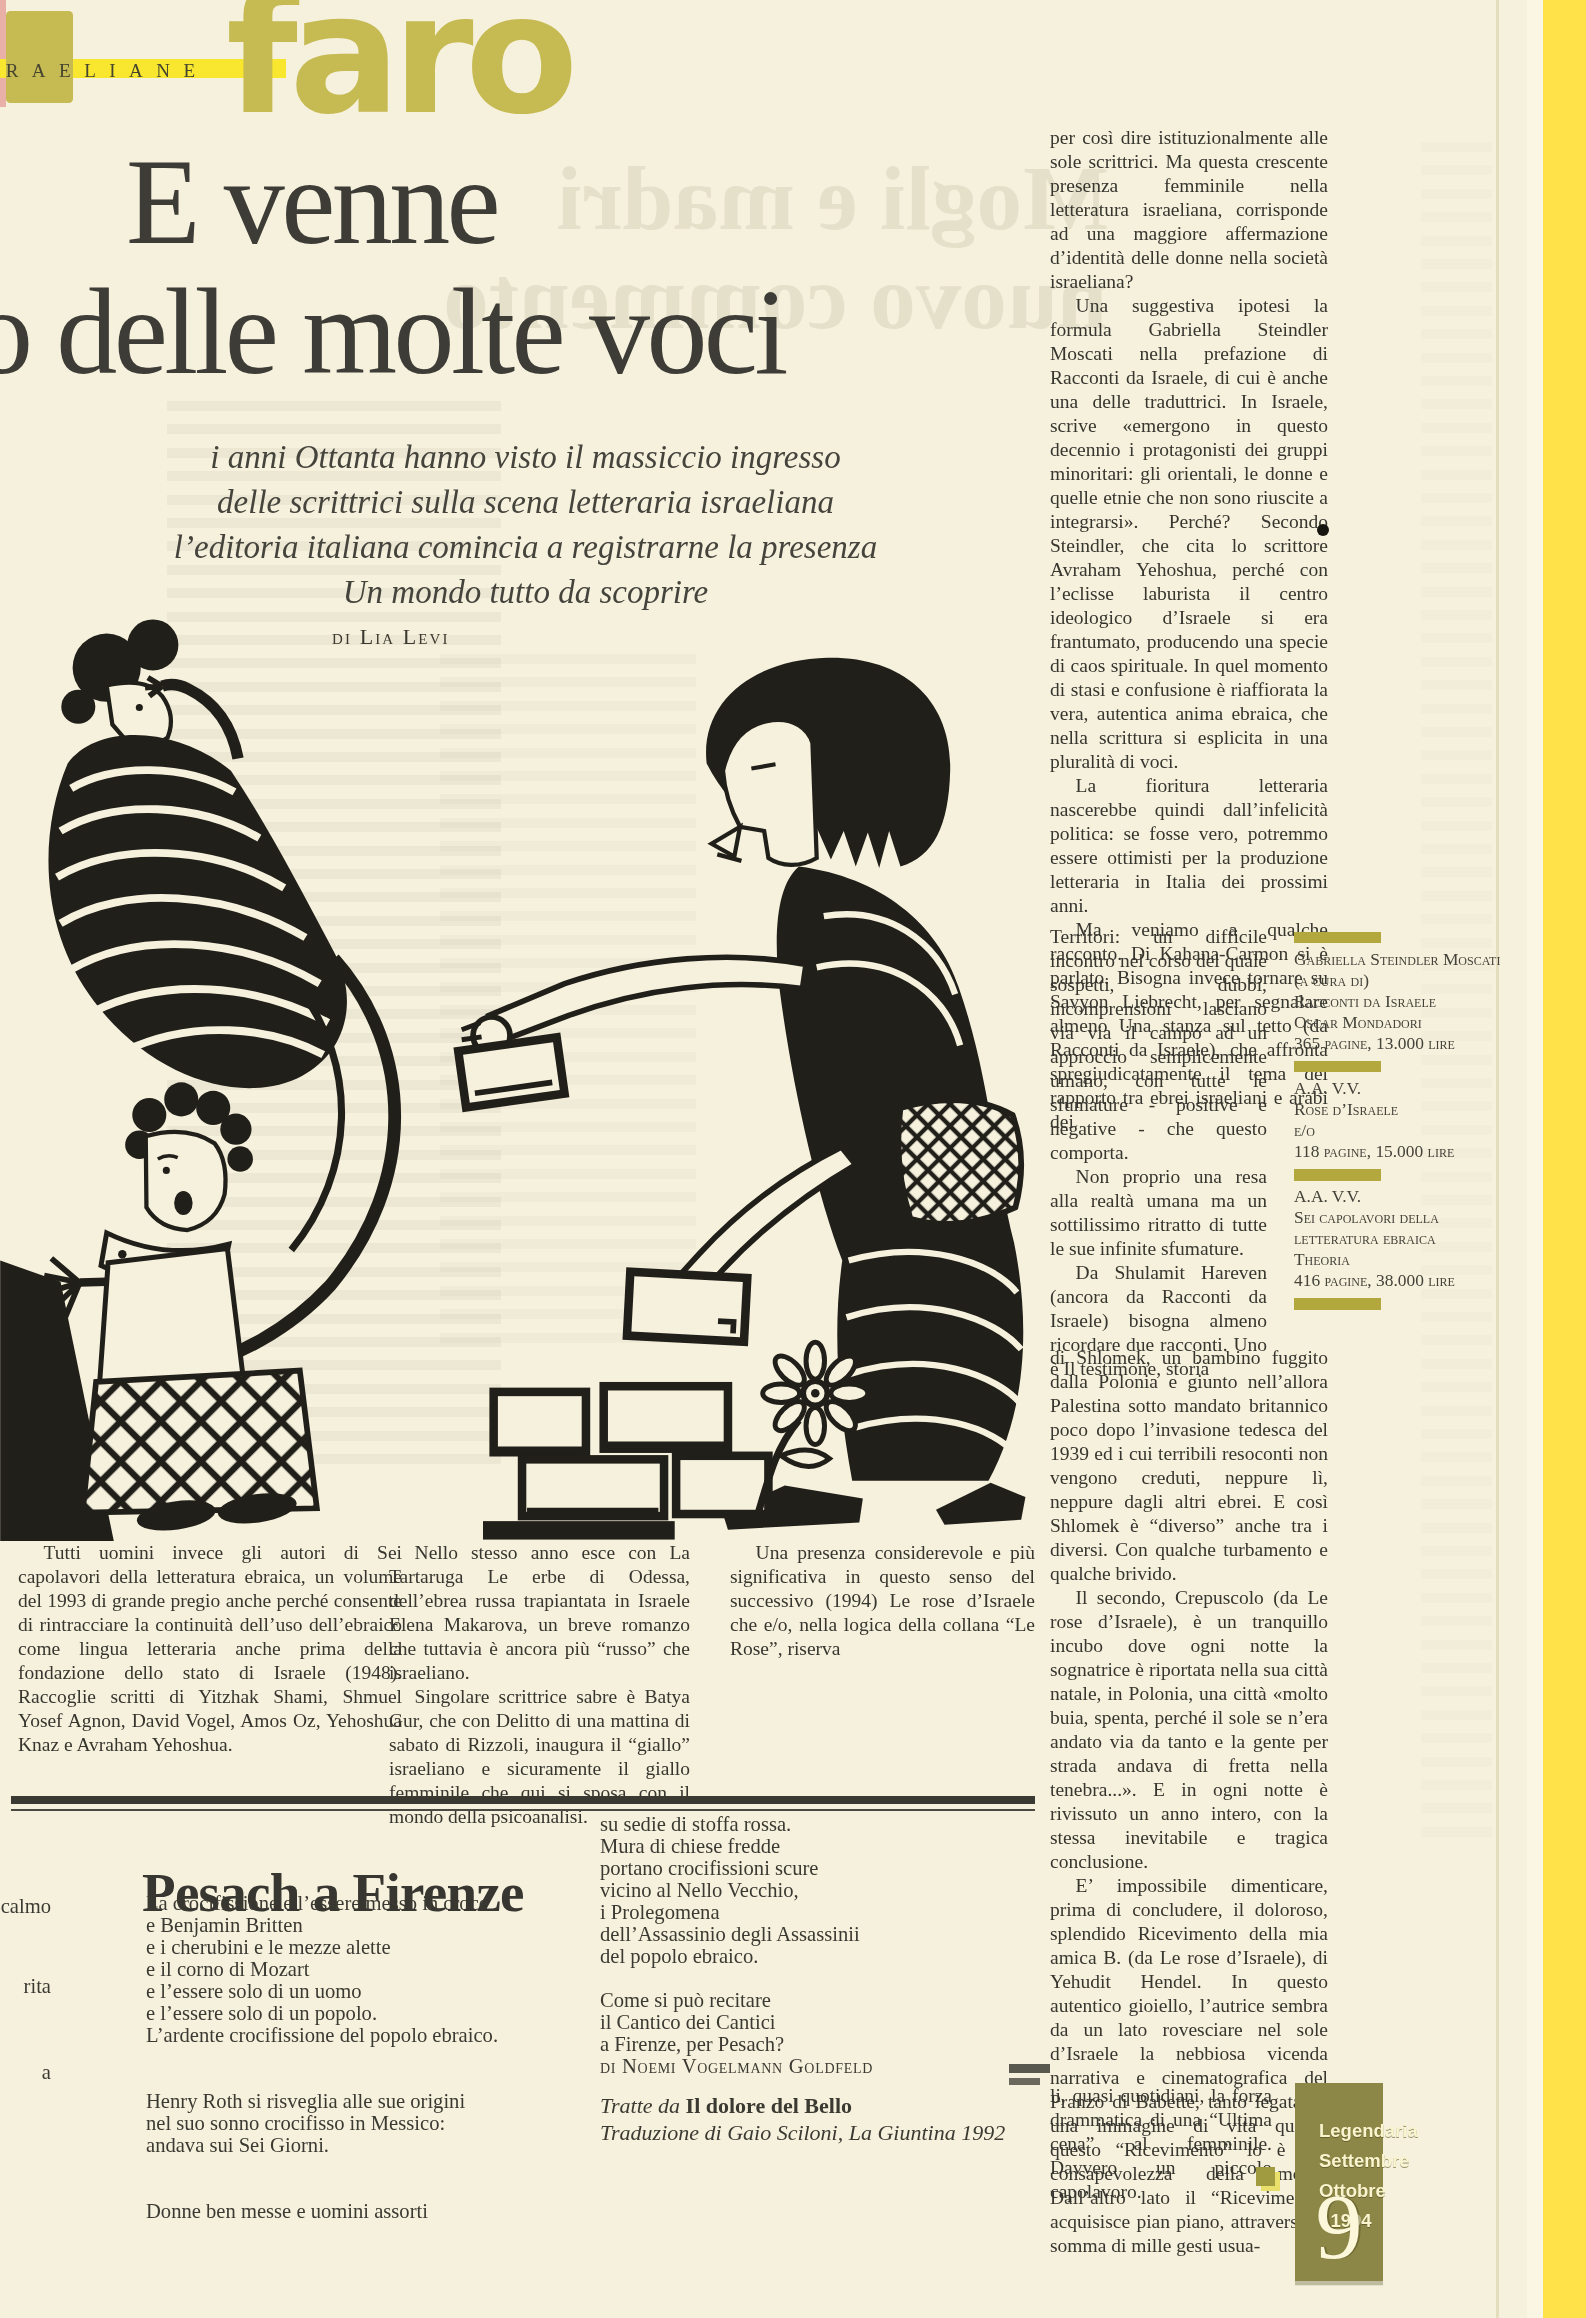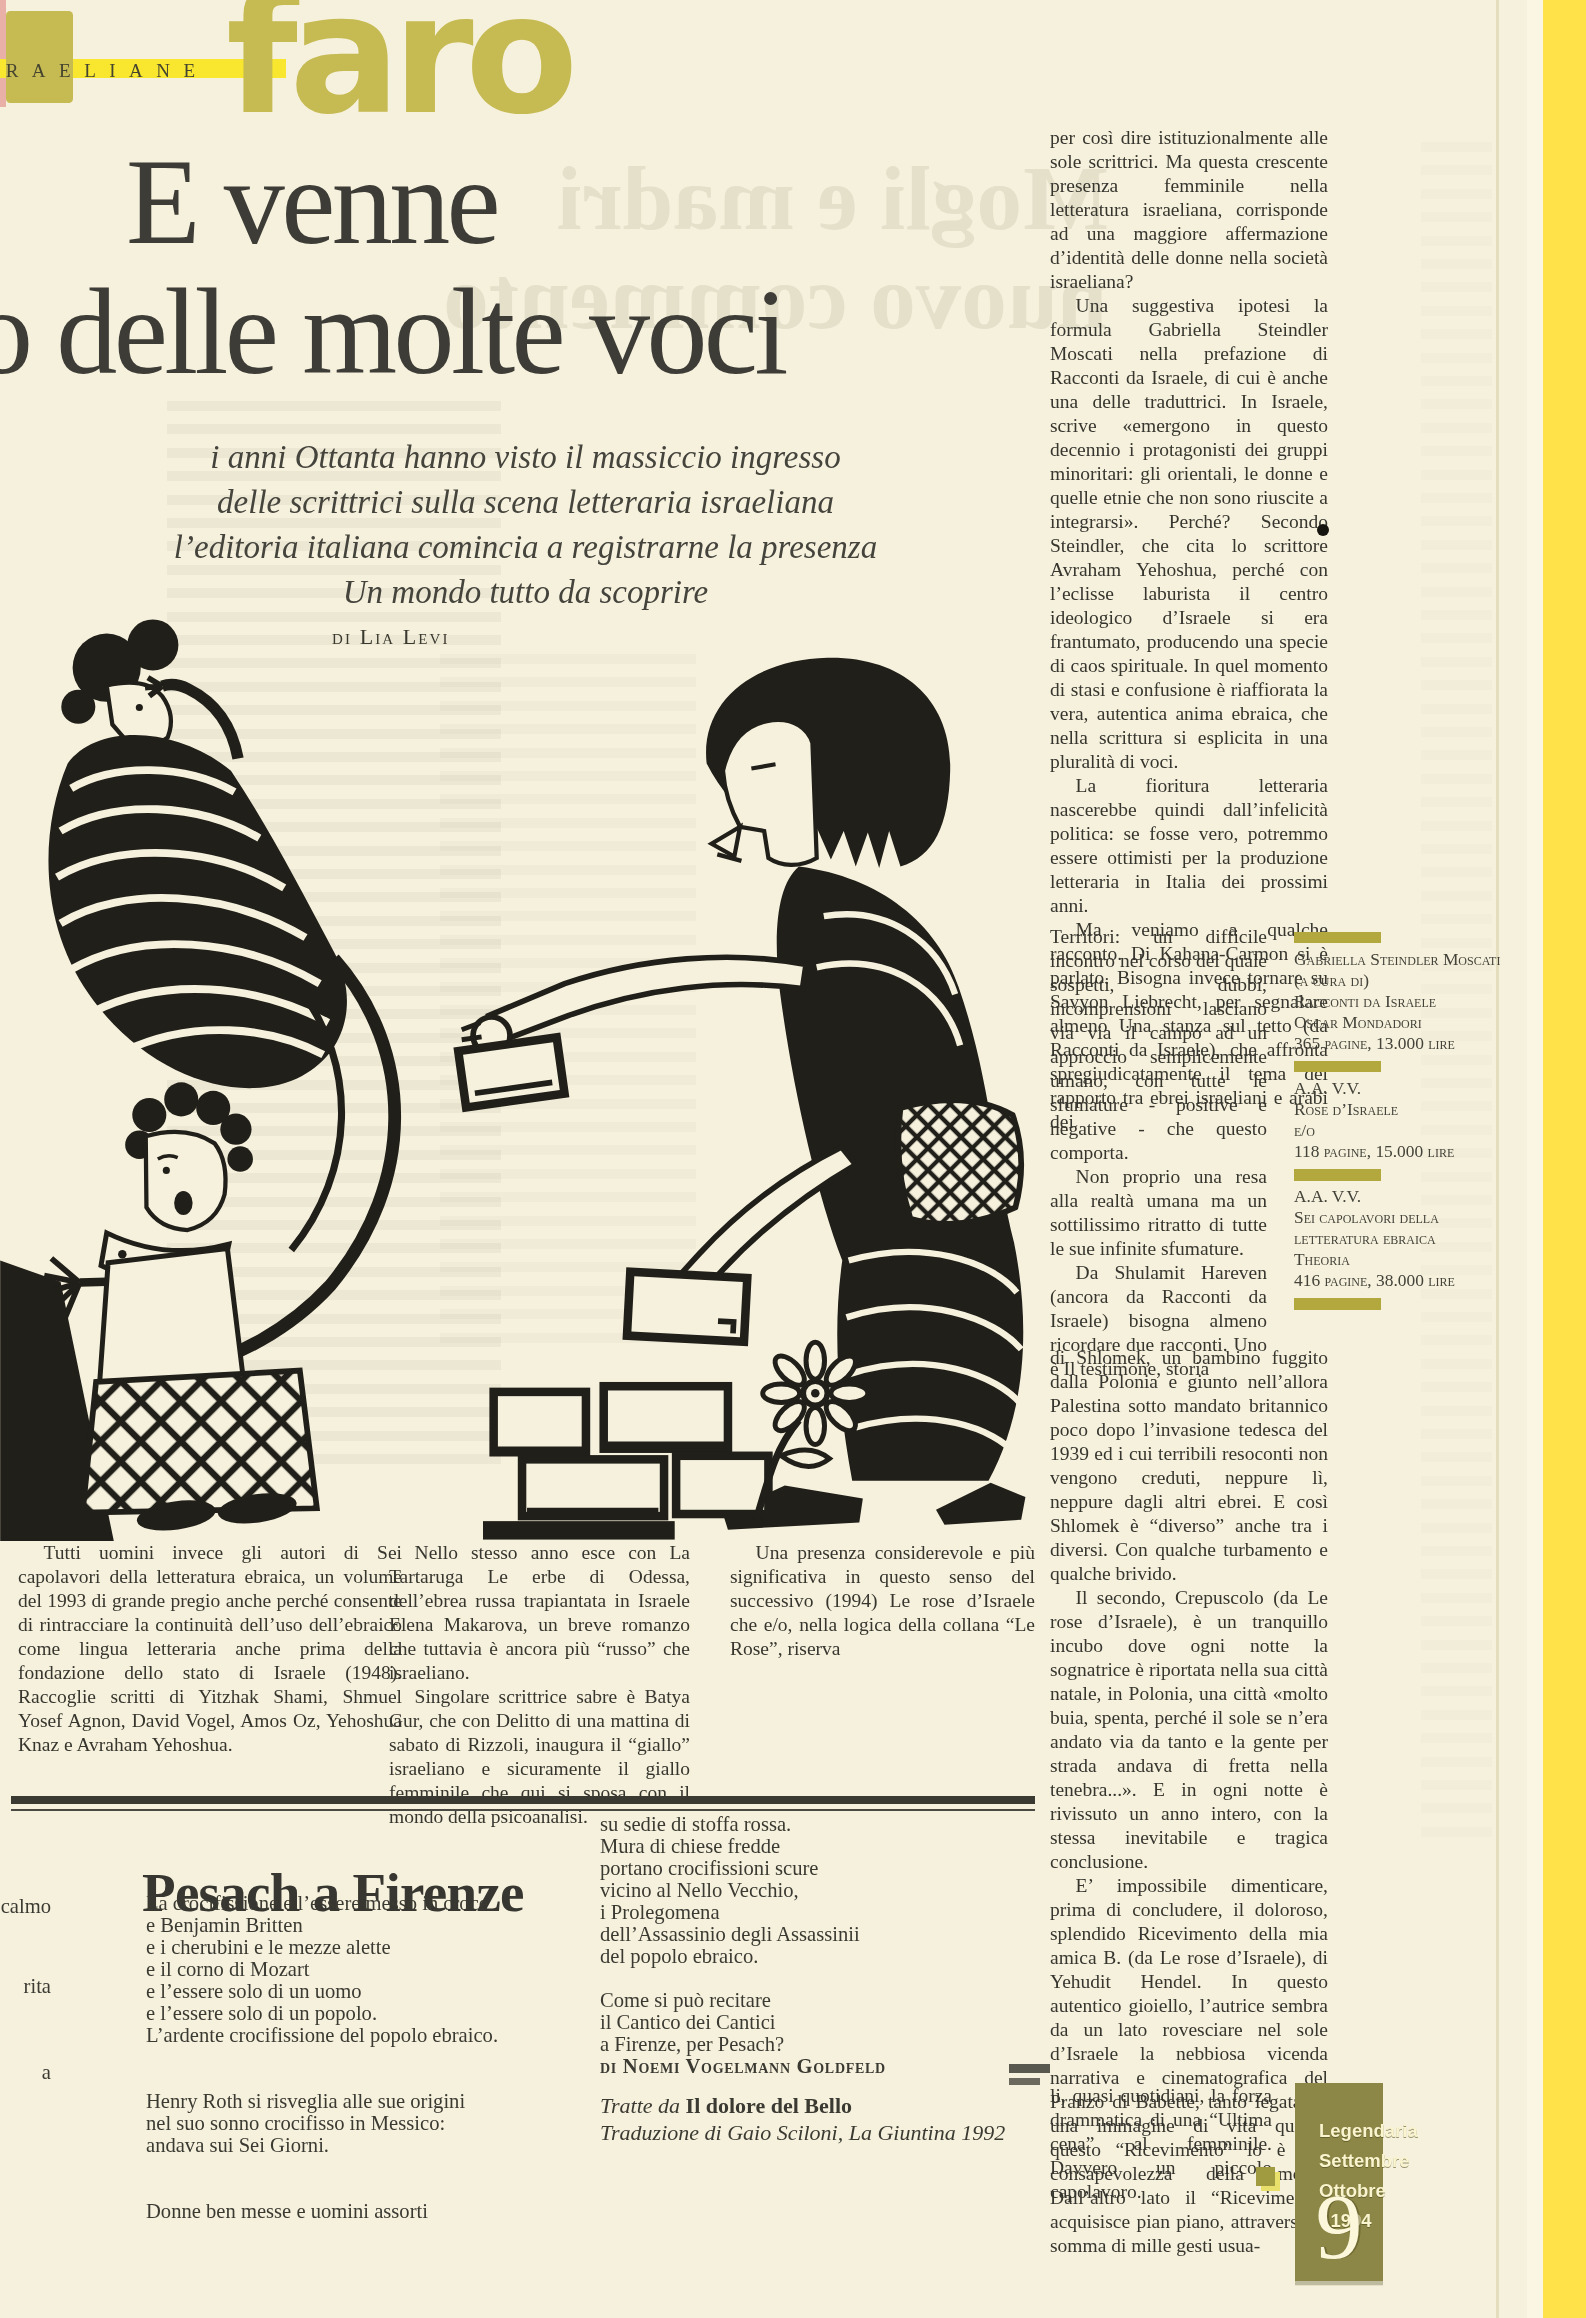--- a/index.html
+++ b/index.html
@@ -30,21 +30,21 @@
   
   .sb{font-variant:small-caps;font-size:17.4px;line-height:21px;color:#44433a;}
   .sb .bar{width:87px;height:11.4px;background:#b2a83e;margin:7px 0 5.7px 0;}
   .sb .entry{margin-bottom:7px;}
   
   .rule-thick{left:10.7px;top:1796px;width:1024px;height:7.8px;background:#3a3932;}
   .rule-thin{left:10.7px;top:1809px;width:1024px;height:2.1px;background:#4a4941;}
   .pesach-title{left:142px;top:1816px;font-size:55px;font-weight:700;letter-spacing:-0.7px;color:#373630;margin-top:45px;}
   .poem{font-size:20.6px;line-height:22px;color:#3b3a32;}
   .pline{min-height:22px;}
-  .attr{font-variant:small-caps;font-size:20.6px;letter-spacing:0.7px;color:#3b3a32;font-weight:bold;}
+  .attr{font-variant:small-caps;font-size:20.6px;letter-spacing:0.7px;color:#3b3a32;}
   .src{font-style:italic;font-size:22px;line-height:27px;color:#3b3a32;}
   .src b{font-style:normal;font-weight:bold;}
   .marginword{font-size:20.6px;color:#3b3a32;width:71px;text-align:right;}
   
   .fbox{left:1295px;top:2083px;width:88px;height:198px;background:#8d8747;box-shadow:0 4.3px 0 rgba(90,85,40,.35);}
   .fbox .lines{margin-top:33px;text-align:center;font-family:"Liberation Sans",sans-serif;
                font-weight:bold;font-size:18.5px;line-height:30px;color:#faf4cf;text-shadow:0 1.4px 0 rgba(70,66,20,.55);padding-left:24px;}
   .fbox .pageno{position:absolute;bottom:1.4px;left:0;width:100%;text-align:center;
                 font-size:94px;color:#fcf7da;text-shadow:2.1px 0 0 rgba(70,66,20,.4);}
   .endsq{left:1256px;top:2167px;width:18.5px;height:18.5px;background:#a09a40;box-shadow:5px 5px 0 #e9e06c;}

